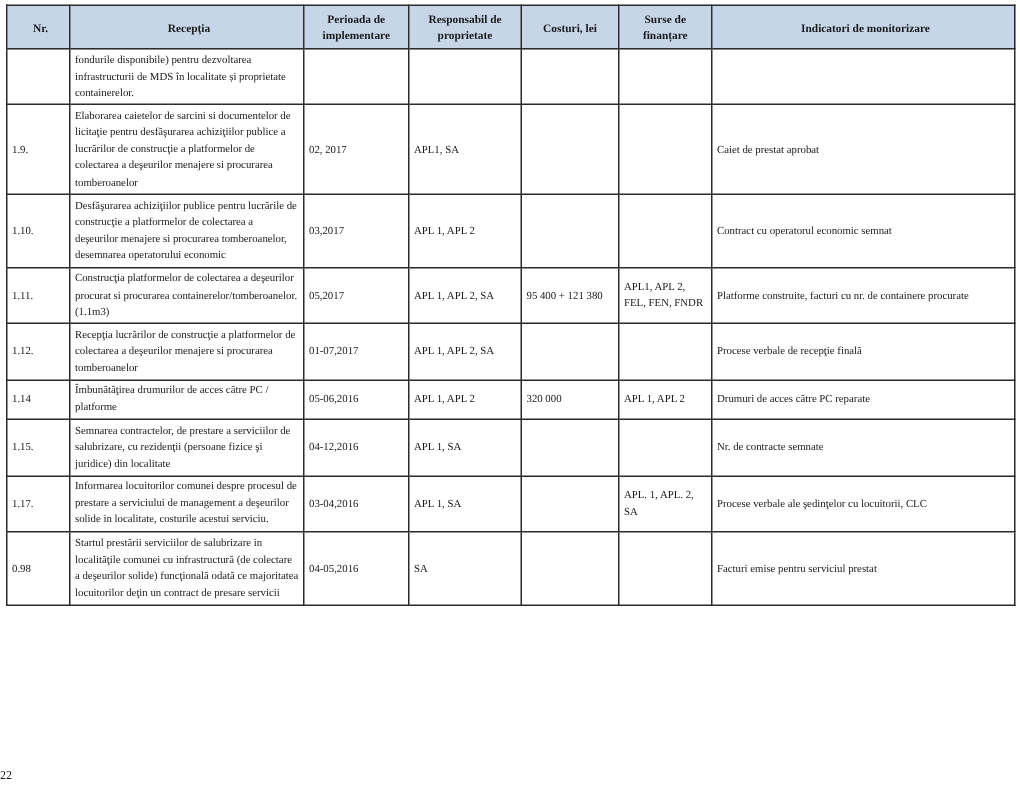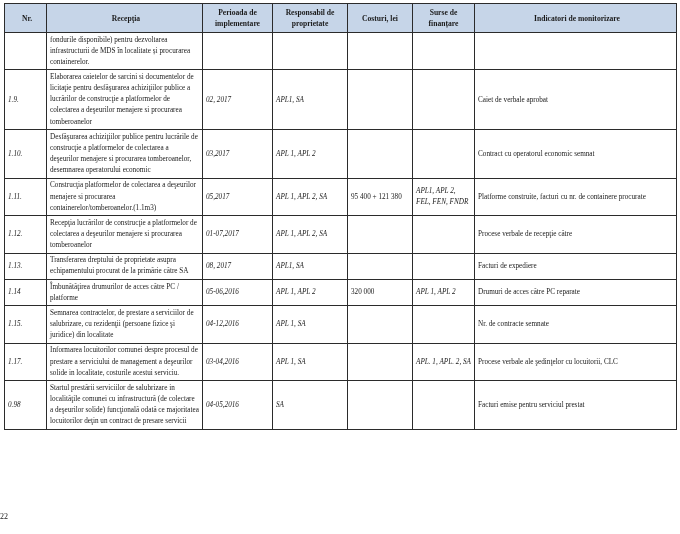--- a/index.html
+++ b/index.html
@@ -52,32 +52,30 @@
   thead th.h-nr,
   thead th.h-actiuni,
   thead th.h-indicatori {
     text-align: left;
     padding-left: 6px;
   }
   td.c-nr {
     text-align: left;
     padding-left: 5px;
     white-space: nowrap;
-    font-style: italic;
   }
   td.c-actiuni {
     text-align: left;
     line-height: 1.55;
   }
   td.c-perioada,
   td.c-responsabil,
   td.c-surse {
     text-align: left;
     padding-left: 6px;
-    font-style: italic;
   }
   td.c-costuri {
     text-align: left;
     padding-left: 7px;
   }
   td.c-indicatori {
     text-align: left;
     padding-left: 6px;
   }
   td.blank {
@@ -124,71 +122,62 @@
         <th class="h-perioada">Perioada de implementare</th>
         <th class="h-responsabil">Responsabil de proprietate</th>
         <th class="h-costuri">Costuri, lei</th>
         <th class="h-surse">Surse de finanțare</th>
         <th class="h-indicatori">Indicatori de monitorizare</th>
       </tr>
     </thead>
     <tbody id="table-body">
         <tr>
           <td class="c-nr blank"></td>
-          <td class="c-actiuni">fondurile disponibile)  pentru dezvoltarea infrastructurii de MDS în localitate și procurarea containerelor.</td>
+          <td class="c-actiuni">fondurile disponibile)  pentru dezvoltarea infrastructurii de MDS în localitate și proprietate containerelor.</td>
           <td class="c-perioada blank"></td>
           <td class="c-responsabil blank"></td>
           <td class="c-costuri blank"></td>
           <td class="c-surse blank"></td>
           <td class="c-indicatori blank"></td>
         </tr>
         <tr>
           <td class="c-nr">1.9.</td>
           <td class="c-actiuni">Elaborarea caietelor de sarcini si documentelor de licitaţie pentru desfăşurarea achiziţiilor publice a lucrărilor de construcţie a platformelor de colectarea a deşeurilor menajere si procurarea tomberoanelor</td>
           <td class="c-perioada">02, 2017</td>
           <td class="c-responsabil">APL1, SA</td>
           <td class="c-costuri blank"></td>
           <td class="c-surse blank"></td>
-          <td class="c-indicatori">Caiet de verbale aprobat</td>
+          <td class="c-indicatori">Caiet de prestat aprobat</td>
         </tr>
         <tr>
           <td class="c-nr">1.10.</td>
           <td class="c-actiuni">Desfăşurarea achiziţiilor publice pentru lucrările de construcţie a platformelor de colectarea a deşeurilor menajere si procurarea tomberoanelor, desemnarea operatorului economic</td>
           <td class="c-perioada">03,2017</td>
           <td class="c-responsabil">APL 1, APL 2</td>
           <td class="c-costuri blank"></td>
           <td class="c-surse blank"></td>
           <td class="c-indicatori">Contract cu operatorul economic semnat</td>
         </tr>
         <tr>
           <td class="c-nr">1.11.</td>
-          <td class="c-actiuni">Construcţia platformelor de colectarea a deşeurilor menajere si procurarea containerelor/tomberoanelor.(1.1m3)</td>
+          <td class="c-actiuni">Construcţia platformelor de colectarea a deşeurilor procurat si procurarea containerelor/tomberoanelor.(1.1m3)</td>
           <td class="c-perioada">05,2017</td>
           <td class="c-responsabil">APL 1, APL 2, SA</td>
           <td class="c-costuri">95 400  + 121 380</td>
           <td class="c-surse">APL1, APL 2, FEL, FEN, FNDR</td>
           <td class="c-indicatori">Platforme construite, facturi cu nr. de containere procurate</td>
         </tr>
         <tr>
           <td class="c-nr">1.12.</td>
           <td class="c-actiuni">Recepţia lucrărilor de construcţie a platformelor de colectarea a deşeurilor menajere si procurarea tomberoanelor</td>
           <td class="c-perioada">01-07,2017</td>
           <td class="c-responsabil">APL 1, APL 2, SA</td>
           <td class="c-costuri blank"></td>
           <td class="c-surse blank"></td>
-          <td class="c-indicatori">Procese verbale de recepţie către</td>
-        </tr>
-        <tr>
-          <td class="c-nr">1.13.</td>
-          <td class="c-actiuni">Transferarea dreptului de proprietate asupra echipamentului procurat de la primărie către SA</td>
-          <td class="c-perioada">08, 2017</td>
-          <td class="c-responsabil">APL1, SA</td>
-          <td class="c-costuri blank"></td>
-          <td class="c-surse blank"></td>
-          <td class="c-indicatori">Facturi de expediere</td>
+          <td class="c-indicatori">Procese verbale de recepţie finală</td>
         </tr>
         <tr>
           <td class="c-nr">1.14</td>
           <td class="c-actiuni">Îmbunătăţirea drumurilor de acces către PC / platforme</td>
           <td class="c-perioada">05-06,2016</td>
           <td class="c-responsabil">APL 1, APL 2</td>
           <td class="c-costuri">320 000</td>
           <td class="c-surse">APL 1, APL 2</td>
           <td class="c-indicatori">Drumuri de acces către PC reparate</td>
         </tr>

